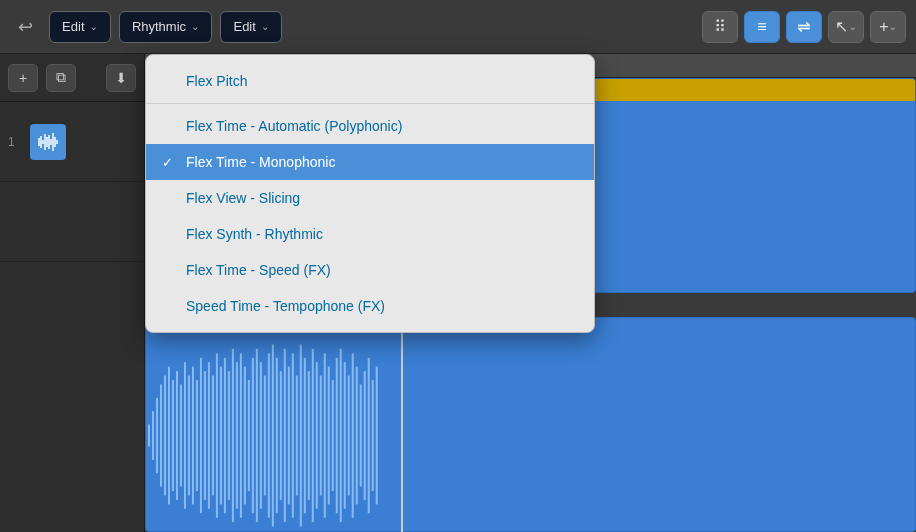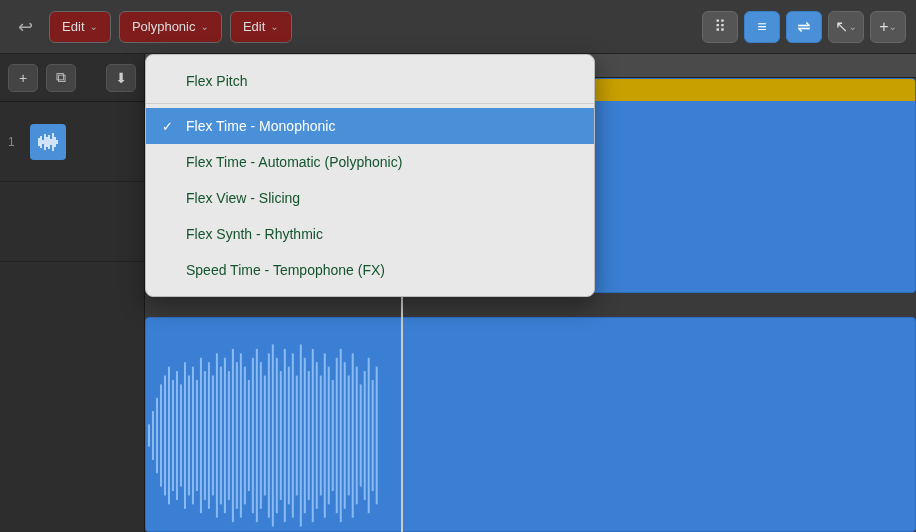--- a/index.html
+++ b/index.html
@@ -17,21 +17,21 @@
       display: flex;
       align-items: center;
       background: #3a3a3a;
       height: 54px;
       padding: 0 10px;
       gap: 8px;
       border-bottom: 1px solid #222;
     }
 
     .toolbar-btn {
-      background: #7f1d1d;
+      background: #0f172a;
       border: 1px solid #666;
       border-radius: 6px;
       color: #ddd;
       font-size: 13px;
       padding: 5px 12px;
       cursor: pointer;
       display: flex;
       align-items: center;
       gap: 5px;
       height: 32px;
@@ -173,21 +173,21 @@
       width: 450px;
       overflow: hidden;
       padding: 8px 0;
     }
 
     .menu-item {
       display: flex;
       align-items: center;
       padding: 9px 20px 9px 40px;
       font-size: 14px;
-      color: #14532d;
+      color: #0369a1;
       cursor: pointer;
       position: relative;
       min-height: 36px;
     }
 
     .menu-item.selected {
       background: #4a90d9;
       color: white;
     }
 
@@ -307,21 +307,21 @@
 
 <div class="toolbar">
   <button class="undo-btn">↩</button>
 
   <button class="toolbar-btn">
     <span>Edit</span>
     <span class="chevron">⌄</span>
   </button>
 
   <button class="toolbar-btn">
-    <span>Polyphonic</span>
+    <span>Rhythmic</span>
     <span class="chevron">⌄</span>
   </button>
 
   <button class="toolbar-btn">
     <span>Edit</span>
     <span class="chevron">⌄</span>
   </button>
 
   <div class="toolbar-spacer"></div>
 
@@ -394,24 +394,25 @@
       <div class="track-bottom"></div>
     </div>
   </div>
 
   <div class="dropdown-overlay">
     <div class="dropdown-menu">
 
       <div id="menu-items-container">
           <div class="menu-item">Flex Pitch</div>
           <div class="menu-separator"></div>
+          <div class="menu-item">Flex Time - Automatic (Polyphonic)</div>
           <div class="menu-item selected">Flex Time - Monophonic</div>
-          <div class="menu-item">Flex Time - Automatic (Polyphonic)</div>
           <div class="menu-item">Flex View - Slicing</div>
           <div class="menu-item">Flex Synth - Rhythmic</div>
+          <div class="menu-item">Flex Time - Speed (FX)</div>
           <div class="menu-item">Speed Time - Tempophone (FX)</div>
         </div>
     </div>
   </div>
 
   <div class="waveform-area">
     <div class="timeline-bar">
       <span class="timeline-number">2</span>
     </div>
 

